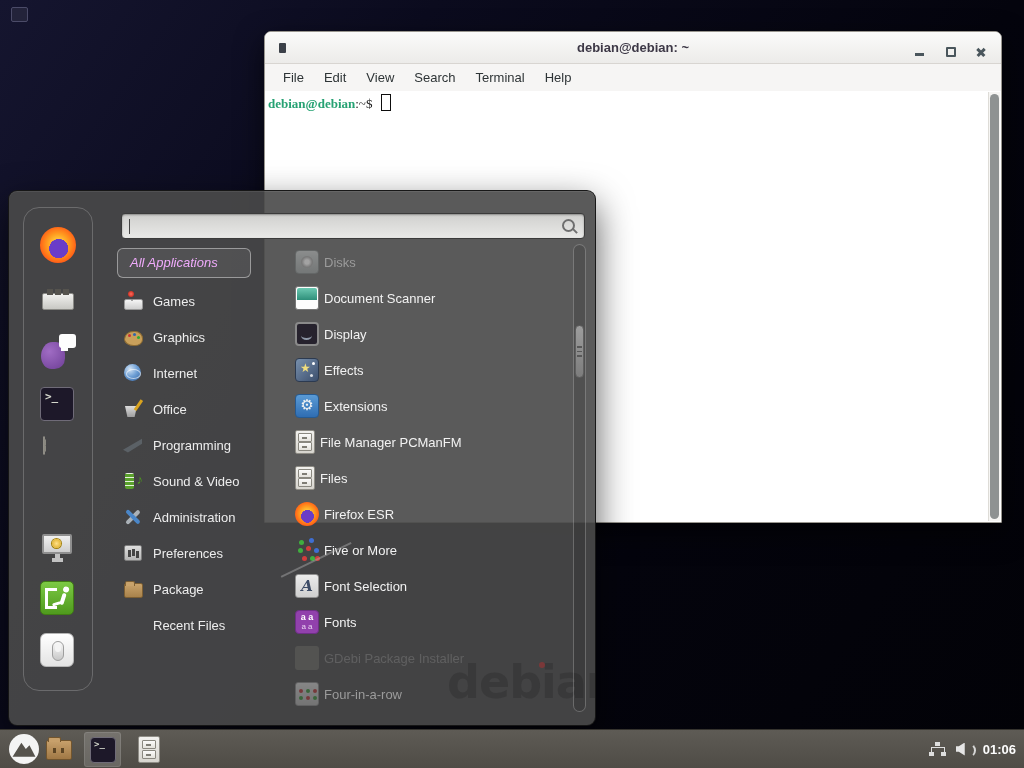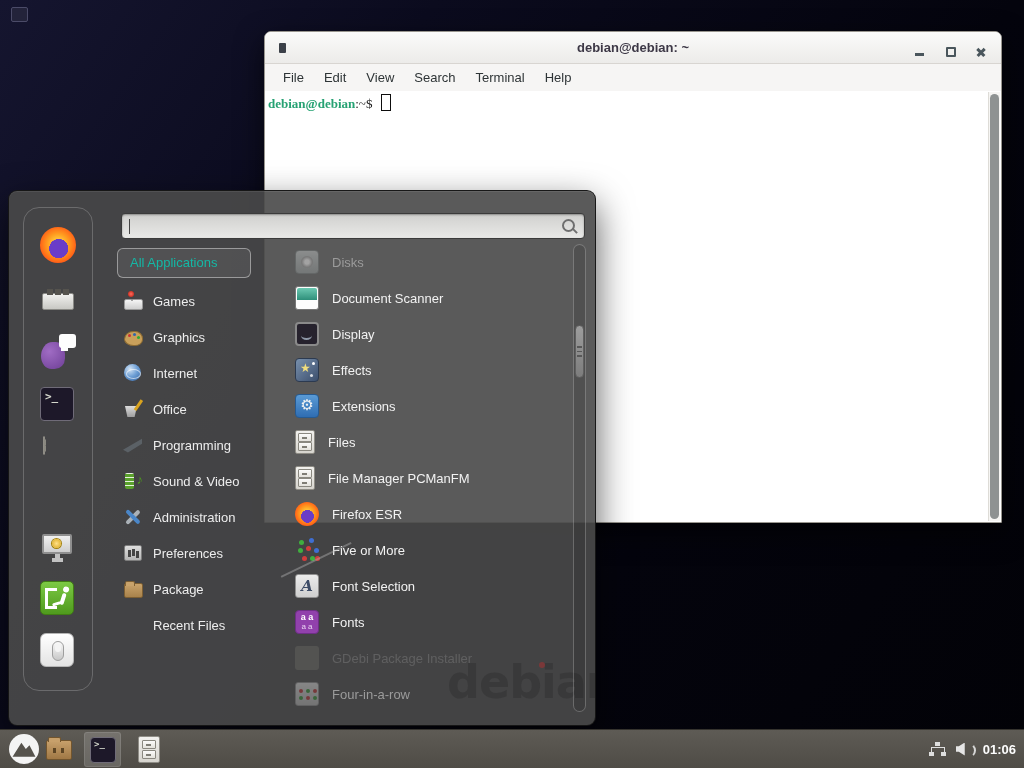--- a/index.html
+++ b/index.html
@@ -67,30 +67,30 @@
     font-size:13px; padding:0 24px 0 8px; color:#222; }
   .caret { position:absolute; left:7px; top:5px; width:1px; height:15px; background:#444; }
   .mag { position:absolute; right:7px; top:5px; width:15px; height:15px; }
   .mag::before { content:""; position:absolute; left:0; top:0; width:9px; height:9px;
     border:2px solid #6f6f6f; border-radius:50%; }
   .mag::after { content:""; position:absolute; right:1px; bottom:0; width:2px; height:6px;
     background:#6f6f6f; transform:rotate(-45deg); }
 
   .allapps-btn { position:absolute; left:108px; top:57px; width:134px; height:30px;
     background:rgba(255,255,255,.07); border:1px solid rgba(215,215,215,.55); border-radius:6px; }
-  .allapps-btn span { display:block; line-height:28px; padding-left:12px; font-size:13px; color:#14b8a6; }
+  .allapps-btn span { display:block; line-height:28px; padding-left:12px; font-size:13px; color:#f0abfc;font-style:italic; }
 
   .catlist { position:absolute; left:108px; top:92px; width:170px; }
   .cat-row { display:flex; align-items:center; gap:10px; height:36px; padding-left:6px; }
   .cat-row .clabel { font-size:13px; color:#ededed; }
   .cicon { width:20px; height:20px; flex:none; position:relative; }
   .cicon.none { visibility:hidden; }
 
   .applist { position:absolute; left:278px; top:53px; width:288px; }
-  .app-row { display:flex; align-items:center; gap:13px; height:36px; padding-left:8px; }
+  .app-row { display:flex; align-items:center; gap:5px; height:36px; padding-left:8px; }
   .app-row .alabel { font-size:13px; color:#f2f2f2; }
   .app-row.disabled .alabel { color:#9b9b9b; }
   .app-row.disabled .aicon { opacity:.5; }
   .app-row.faded { opacity:.32; }
   .aicon { width:24px; height:24px; flex:none; position:relative; }
 
   .app-scroll { position:absolute; left:564px; top:53px; width:13px; height:468px;
     border:1px solid rgba(215,215,215,.30); border-radius:7px; background:rgba(0,0,0,.10); }
   .app-thumb { position:absolute; left:1px; top:80px; width:9px; height:53px;
     background:linear-gradient(#9d9d9d,#7d7d7d); border:1px solid #606060; border-radius:5px; }
@@ -385,25 +385,25 @@
       <div class="app-row">
         <span class="aicon a-effects"></span>
         <span class="alabel">Effects</span>
       </div>
       <div class="app-row">
         <span class="aicon a-extensions"></span>
         <span class="alabel">Extensions</span>
       </div>
       <div class="app-row">
         <span class="aicon i-cabinet" style="width:20px;height:24px;"></span>
+        <span class="alabel">File Manager PCManFM</span>
+      </div>
+      <div class="app-row">
+        <span class="aicon i-cabinet" style="width:20px;height:24px;"></span>
         <span class="alabel">Files</span>
-      </div>
-      <div class="app-row">
-        <span class="aicon i-cabinet" style="width:20px;height:24px;"></span>
-        <span class="alabel">File Manager PCManFM</span>
       </div>
       <div class="app-row">
         <span class="aicon i-firefox"></span>
         <span class="alabel">Firefox ESR</span>
       </div>
       <div class="app-row">
         <span class="aicon a-five"></span>
         <span class="alabel">Five or More</span>
       </div>
       <div class="app-row">

